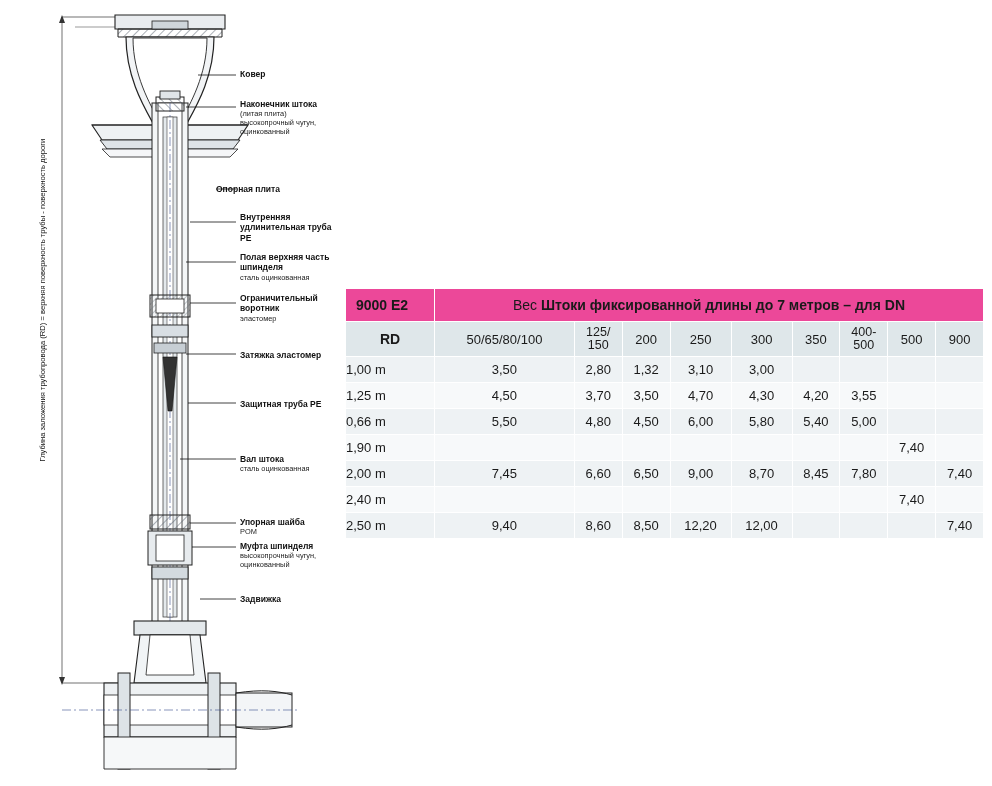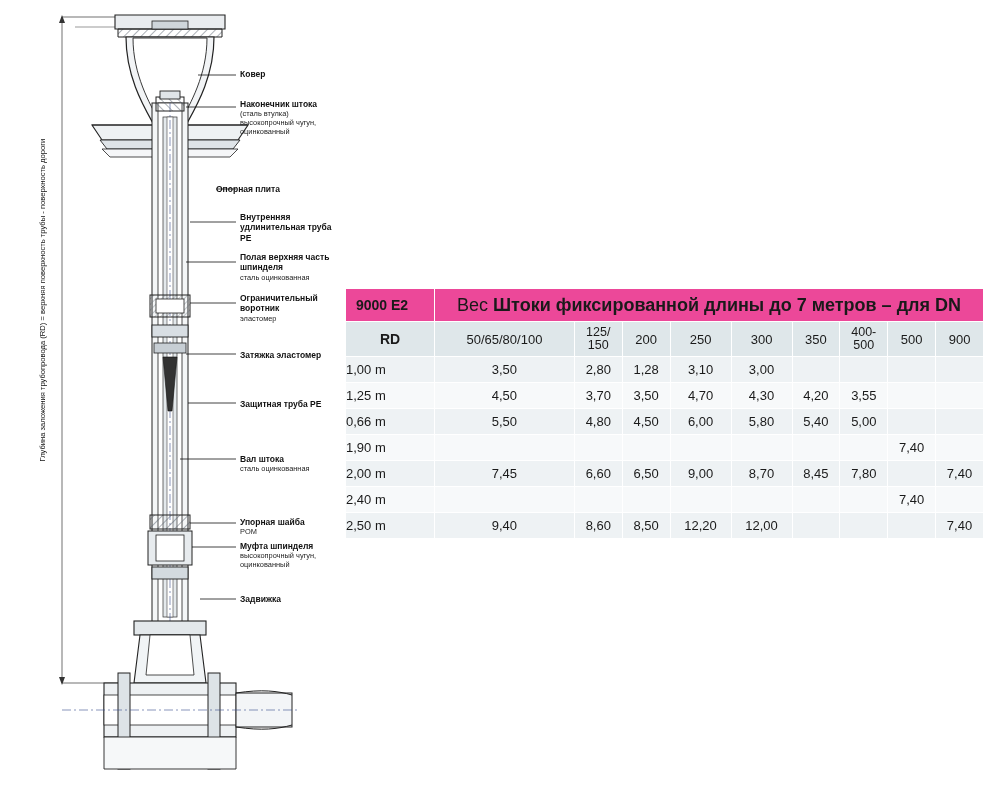--- a/index.html
+++ b/index.html
@@ -85,21 +85,21 @@
   }
   .hdr-top .hdr-code {
     font-weight: bold;
     font-size: 14px;
     text-align: left;
     padding-left: 10px;
     width: 78px;
   }
   .hdr-top .hdr-title {
     font-weight: bold;
-    font-size: 18px;
+    font-size: 14px;
   }
   .hdr-top .hdr-title .light {
     font-weight: normal;
   }
   .hdr-cols td {
     background: #dfe7ea;
     height: 34px;
     font-size: 13px;
     margin-top: 12px;
   }
@@ -226,21 +226,21 @@
   </svg>
 
   <div id="depth-label">Глубина заложения трубопровода (RD) = верхняя поверхность трубы - поверхность дороги</div>
 
   <div class="callout" style="left:240px; top:62px;">
     <span class="ttl">Ковер</span>
   </div>
 
   <div class="callout" style="left:240px; top:92px;">
     <span class="ttl">Наконечник штока</span>
-    <span class="sub">(сталь втулка)</span>
+    <span class="sub">(литая плита)</span>
     <span class="sub">высокопрочный чугун,</span>
     <span class="sub">оцинкованный</span>
   </div>
 
   <div class="callout" style="left:216px; top:177px;">
     <span class="ttl">Опорная плита</span>
   </div>
 
   <div class="callout" style="left:240px; top:205px;">
     <span class="ttl">Внутренняя</span>
@@ -306,21 +306,21 @@
         <td class="two-line">400-<br>500</td>
         <td>500</td>
         <td>900</td>
       </tr>
     </thead>
     <tbody>
       <tr class="odd">
         <td class="rowhdr">1,00 m</td>
         <td>3,50</td>
         <td>2,80</td>
-        <td>1,28</td>
+        <td>1,32</td>
         <td>3,10</td>
         <td>3,00</td>
         <td></td>
         <td></td>
         <td></td>
         <td></td>
       </tr>
       <tr class="even">
         <td class="rowhdr">1,25 m</td>
         <td>4,50</td>

